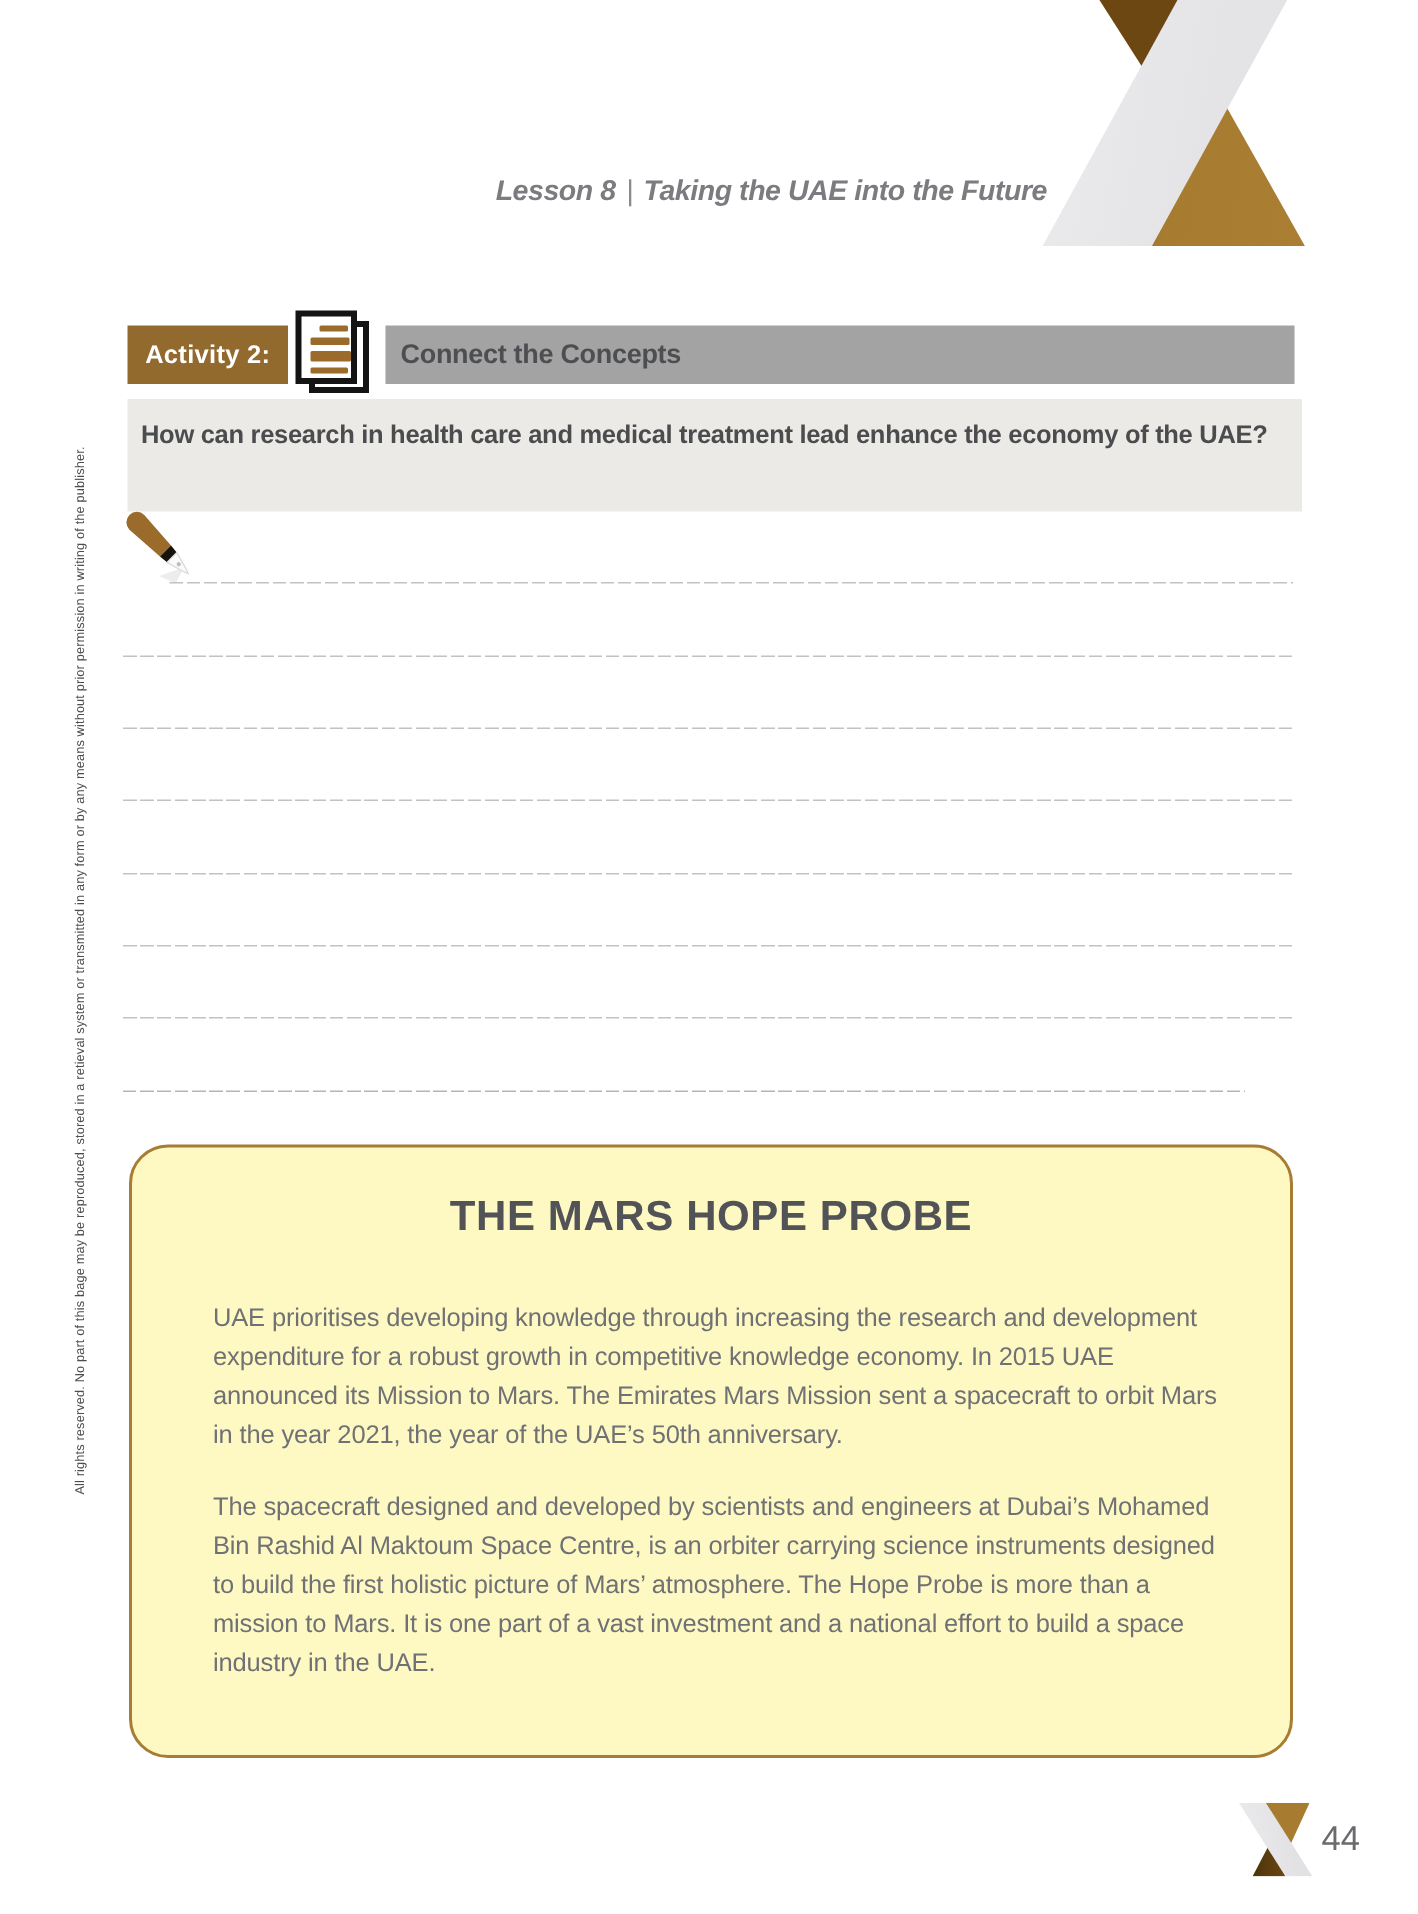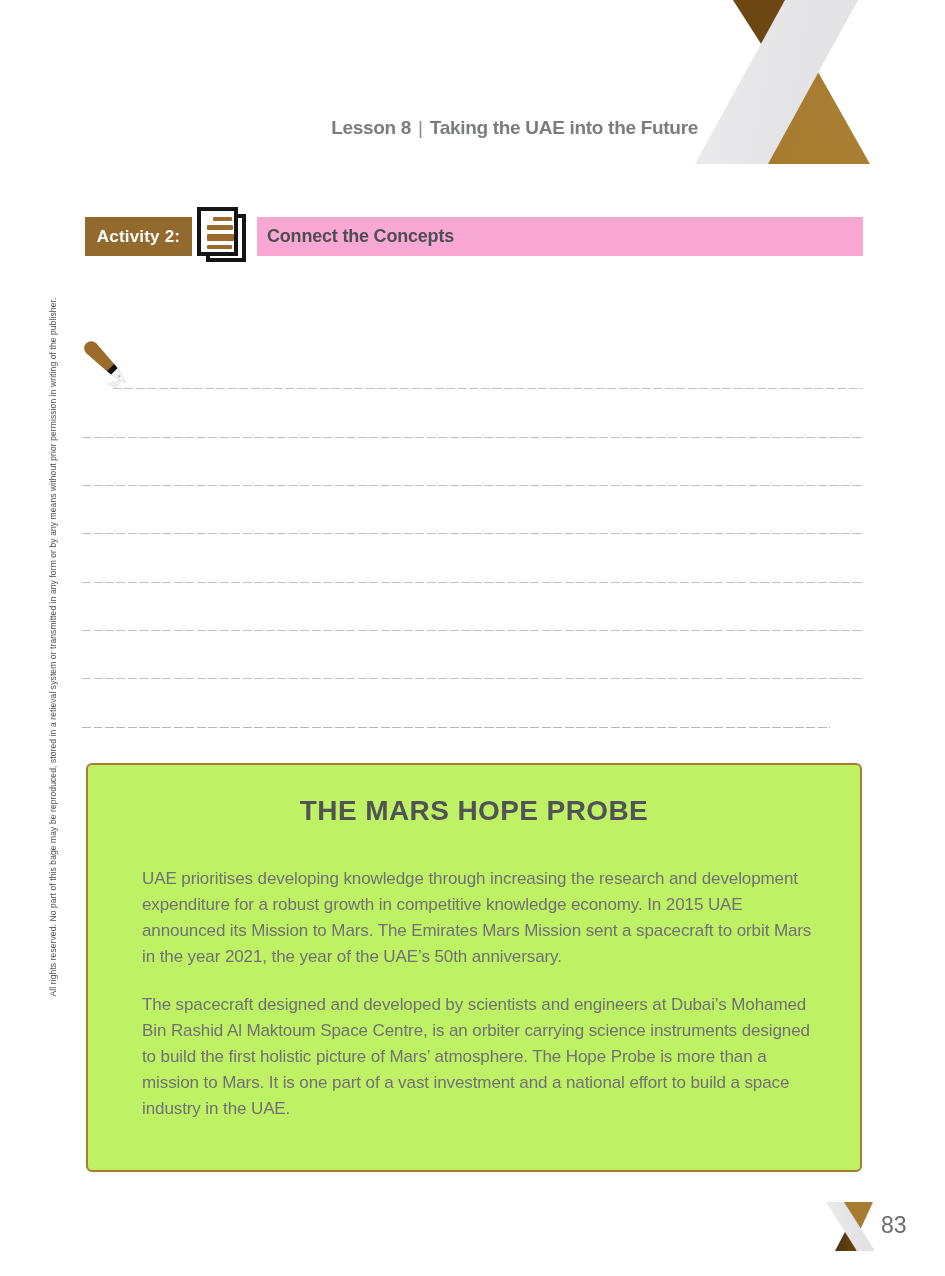--- a/index.html
+++ b/index.html
@@ -15,40 +15,40 @@
   .logo-top .tri-top  { clip-path:polygon(22% 0, 55% 0, 38% 27%);
                         background:linear-gradient(95deg,#6d4712 55%,#96691f 80%); }
   .logo-top .tri-gold { clip-path:polygon(70.1% 43.9%, 99.4% 100%, 39.5% 100%);
                         background:linear-gradient(102deg,#5b3a0c 6%,#7b5316 20%,#a87c30 55%,#ab7f33 100%); }
   .logo-top .band     { clip-path:polygon(51.4% 0, 92.7% 0, 41.8% 100%, 0.6% 100%);
                         background:linear-gradient(100deg,#eceaec 0%,#e4e4e6 60%); }
 
   
   .header {
     position:absolute; top:117px; right:247px; font-size:19px; font-weight:bold;
-    color:#7b7c7f; letter-spacing:-0.3px; white-space:nowrap;
+    color:#7b7c7f; letter-spacing:-0.3px; white-space:nowrap;font-style:italic;
   }
   .header .sep { font-weight:normal; color:#8a8b8e; padding:0 7px; }
 
   
   .copyright {
     position:absolute; left:53px; top:647px;
     transform:translate(-50%,-50%) rotate(-90deg);
     font-size:8.5px; color:#4c4d4f; white-space:nowrap; letter-spacing:0.1px;
   }
 
   
   .activity-badge {
     position:absolute; left:85px; top:217px; width:107px; height:39px;
     background:#936a2e; color:#ffffff; font-size:17px; font-weight:bold;
     display:flex; align-items:center; justify-content:center; letter-spacing:0.2px;text-align:right;
   }
   .section-bar {
     position:absolute; left:257px; top:217px; width:606px; height:39px;
-    background:#f9a8d4; display:flex; align-items:center;
+    background:#a3a3a3; display:flex; align-items:center;
   }
   .section-bar span { font-size:18px; font-weight:bold; color:#4d4e51; padding-left:10px; letter-spacing:-0.2px; }
 
   
   .notes-icon { position:absolute; left:196px; top:206px; width:52px; height:57px; }
   .notes-icon .sheet-back {
     position:absolute; right:2px; bottom:1px; width:40px; height:48px;
     background:#ffffff; border:4px solid #141414;
   }
   .notes-icon .sheet-front {
@@ -77,21 +77,21 @@
   .ans-line::after {
     content:""; position:absolute; left:0; right:0; bottom:0; height:1px;
     background:repeating-linear-gradient(to right,#c2c2c2 0 9px,transparent 9px 11.5px);
   }
   .ans-line:first-child::after { left:31px; }
   .ans-line:last-child::after  { right:32px; background:repeating-linear-gradient(to right,#b5b5b5 0 9px,transparent 9px 11.5px); }
 
   
   .reading-box {
     position:absolute; left:86px; top:763px; width:776px; height:409px;
-    border:2px solid #a87c32; border-radius:6px; background:#bef264;
+    border:2px solid #a87c32; border-radius:26px; background:#fef9c3;
   }
   .reading-box h2 {
     margin-top:30px; text-align:center; font-size:28px; font-weight:bold;
     color:#525356; letter-spacing:0.4px;
   }
   .reading-box p {
     margin:22px 40px 0 54px; font-size:17px; line-height:26px; color:#707175; letter-spacing:-0.1px;
   }
   .reading-box p:first-of-type { margin-top:39px; }
 
@@ -132,20 +132,21 @@
       <div class="bar b2"></div>
       <div class="bar b3"></div>
       <div class="bar b4"></div>
     </div>
   </div>
 
   <div class="section-bar">
     <span>Connect the Concepts</span>
   </div>
 
+  <div class="question-box">How can research in health care and medical treatment lead enhance the economy of the UAE?</div>
 
   <div class="pen-icon">
     <svg width="60" height="58" viewBox="0 0 60 58" aria-hidden="true">
       <path d="M30,49 L47,43 L41,54 Z" fill="#ededed"></path>
       <g transform="translate(11,9) rotate(45)">
         <path d="M6,-7 A 7 7 0 0 0 6,7 L 33,5.2 L 33,-5.2 Z" fill="#9a6b2a"></path>
         <polygon points="33,-5.2 39,-4.6 39,4.6 33,5.2" fill="#17120b"></polygon>
         <polygon points="39,-4.6 50,-1.6 54.5,0 50,1.6 39,4.6" fill="#fafafa" stroke="#d8d8d8" stroke-width="0.8"></polygon>
         <circle cx="45.5" cy="0" r="1.4" fill="#bdbdbd"></circle>
       </g>
@@ -167,15 +168,15 @@
     <h2>THE MARS HOPE PROBE</h2>
     <p>UAE prioritises developing knowledge through increasing the research and development expenditure for a robust growth in competitive knowledge economy.  In 2015 UAE announced its Mission to Mars.  The Emirates Mars Mission sent a spacecraft to orbit Mars in the year 2021, the year of the UAE’s 50th anniversary.</p>
     <p>The spacecraft designed and developed by scientists and engineers at Dubai’s Mohamed Bin Rashid Al Maktoum Space Centre, is an orbiter carrying science instruments designed to build the first holistic picture of Mars’ atmosphere. The Hope Probe is more than a mission to Mars. It is one part of a vast investment and a national effort to build a space industry in the UAE.</p>
   </div>
 
   <div class="logo-bottom">
     <div class="shape tri-gold"></div>
     <div class="shape tri-dark"></div>
     <div class="shape band"></div>
   </div>
-  <div class="page-number">83</div>
+  <div class="page-number">44</div>
 
 </div>
 
 </body></html>

